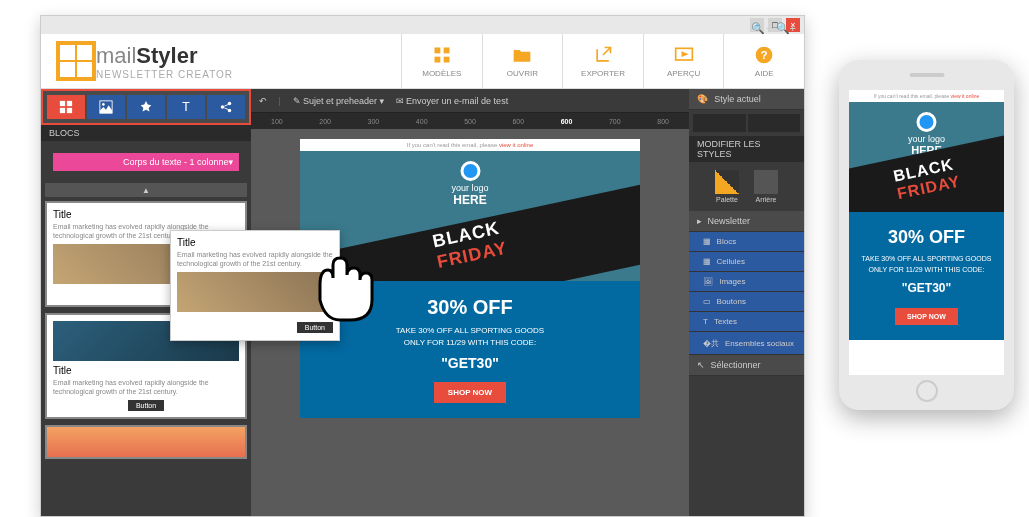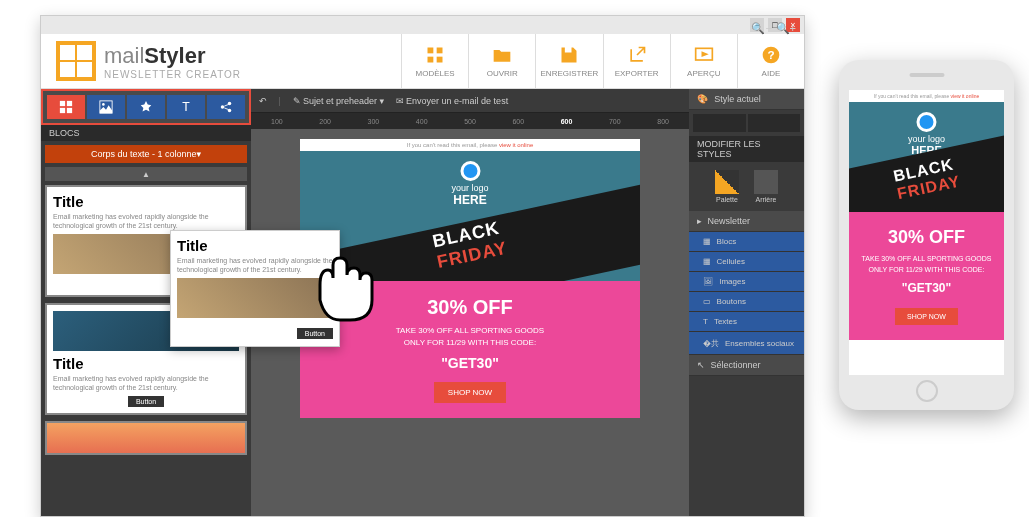--- a/index.html
+++ b/index.html
@@ -2,66 +2,66 @@
 <html><head>
 <meta charset="utf-8">
 <style>
 *{margin:0;padding:0;box-sizing:border-box;font-family:Arial,sans-serif}
 body{background:#fff;width:1029px;height:517px;position:relative;overflow:hidden}
 .window{position:absolute;left:40px;top:15px;width:765px;height:502px;background:#fff;border:1px solid #ccc;box-shadow:0 5px 15px rgba(0,0,0,.2)}
 .titlebar{height:18px;background:#e8e8e8;display:flex;justify-content:flex-end;align-items:center;padding-right:4px;gap:4px}
 .winbtn{width:14px;height:14px;background:#d4d4d4;font-size:9px;display:flex;align-items:center;justify-content:center;cursor:pointer}
 .winbtn.close{background:#e74c3c;color:#fff}
 .header{height:55px;display:flex;border-bottom:1px solid #ddd}
-.logo{width:360px;display:flex;align-items:center;padding-left:15px;gap:8px}
+.logo{width:360px;display:flex;align-items:center;padding-left:15px;}
 .logo-icon{width:40px;height:40px;background:#f5a623;display:grid;grid-template:1fr 1fr/1fr 1fr;gap:2px;padding:4px}
 .logo-icon span{background:#fff}
 .logo-text{font-size:22px;color:#888}
 .logo-text b{color:#333;font-weight:600}
 .logo-sub{font-size:10px;color:#aaa;letter-spacing:1px}
 .toolbar{flex:1;display:flex}
 .tbtn{flex:1;border-left:1px solid #ddd;display:flex;flex-direction:column;align-items:center;justify-content:center;gap:4px;cursor:pointer;font-size:8px;color:#888}
 .tbtn svg{width:20px;height:20px}
 .workspace{height:calc(100% - 73px);display:flex;background:#3a3a3a}
 .sidebar-left{width:210px;background:#3a3a3a;display:flex;flex-direction:column}
 .panel-title{background:#222;color:#fff;font-size:11px;font-weight:bold;padding:6px 10px}
 .libtabs{display:flex;background:#4a4a4a;padding:4px;gap:2px;border:2px solid #e74c3c}
 .libtab{flex:1;height:24px;background:#2c5aa0;display:flex;align-items:center;justify-content:center;cursor:pointer}
 .libtab.active{background:#e74c3c}
 .libtab svg{width:14px;height:14px;fill:#fff}
 .sublabel{background:#2a2a2a;color:#ccc;font-size:9px;padding:3px 8px}
-.dropdown{margin:4px;background:#c2410c;color:#fff;font-size:9px;padding:4px 6px;display:flex;justify-content:center;align-items:center;cursor:pointer}
+.dropdown{margin:12px;background:#ec4899;color:#fff;font-size:9px;padding:4px 6px;display:flex;justify-content:flex-end;align-items:center;cursor:pointer}
 .collapse{background:#555;height:14px;display:flex;align-items:center;justify-content:center;color:#ccc;font-size:8px;cursor:pointer;margin:0 4px}
 .blocks{flex:1;overflow:hidden;padding:4px}
 .block{background:#fff;margin-bottom:6px;padding:6px;font-size:8px;border:2px solid #888}
-.block-title{font-weight:bold;font-size:15px;margin-bottom:2px}
+.block-title{font-weight:normal;font-size:10px;margin-bottom:2px}
 .block-desc{color:#888;font-size:7px;line-height:1.3;margin-bottom:4px}
 .block-img{height:40px;background:linear-gradient(45deg,#c4a574,#8b7355);margin-bottom:4px}
 .block-img2{height:40px;background:linear-gradient(135deg,#2c5f7c,#1a3a4a);margin-bottom:4px}
 .block-img3{height:30px;background:linear-gradient(180deg,#f4a261,#e76f51)}
 .block-btn{background:#333;color:#fff;font-size:7px;padding:2px 8px;display:inline-block}
 .canvas{flex:1;background:#4a4a4a;display:flex;flex-direction:column}
 .canvas-toolbar{height:24px;background:#3a3a3a;display:flex;align-items:center;padding:0 8px;gap:12px;font-size:9px;color:#ccc;border-bottom:1px solid #222}
 .canvas-toolbar .sep{color:#666}
 .ruler{height:16px;background:#2a2a2a;position:relative;font-size:7px;color:#888}
 .ruler-marks{position:absolute;inset:0;display:flex;justify-content:space-between;padding:0 20px;align-items:center}
 .canvas-area{flex:1;background:#5a5a5a;padding:10px 20px;overflow:hidden;position:relative}
 .email{background:#fff;width:100%;max-width:340px;margin:0 auto}
 .email-bar{background:#fff;font-size:6px;color:#999;text-align:center;padding:3px}
 .email-bar a{color:#e74c3c}
 .email-hero{height:130px;background:#3a7a8c;position:relative;overflow:hidden}
 .email-logo{position:absolute;top:10px;left:50%;transform:translateX(-50%);color:#fff;font-size:9px;text-align:center}
 .email-logo-circle{width:20px;height:20px;background:#2196f3;border-radius:50%;margin:0 auto 2px;border:3px solid #fff}
 .diag{position:absolute;bottom:-20px;left:-20px;right:-20px;height:80px;background:#1a1a1a;transform:skewY(-12deg)}
 .bf-text{position:absolute;bottom:15px;left:50%;transform:translateX(-50%) rotate(-12deg);color:#e74c3c;font-size:18px;font-weight:900;letter-spacing:1px}
-.email-body{background:#ec4899;color:#fff;text-align:center;padding:15px 10px}
+.email-body{background:#0369a1;color:#fff;text-align:center;padding:15px 10px}
 .big{font-size:20px;font-weight:900;margin-bottom:6px}
 .small{font-size:8px;line-height:1.5;margin-bottom:6px}
 .code{font-size:14px;font-weight:900;margin-bottom:10px}
-.shopbtn{background:#e74c3c;color:#fff;font-size:8px;font-weight:normal;padding:6px 14px;display:inline-block}
+.shopbtn{background:#e74c3c;color:#fff;font-size:8px;font-weight:bold;padding:6px 14px;display:inline-block}
 .sidebar-right{width:115px;background:#3a3a3a;font-size:9px;color:#ccc}
 .sr-head{background:#222;padding:5px 8px;font-weight:bold;color:#fff;font-size:10px}
 .sr-row{padding:5px 8px;display:flex;align-items:center;gap:6px;background:#4a4a4a;border-bottom:1px solid #333;cursor:pointer}
 .sr-row.sub{background:#2c5aa0;padding-left:14px;font-size:8px}
 .sr-btns{display:flex;padding:4px;gap:2px}
 .sr-btn{flex:1;height:18px;background:#2a2a2a;cursor:pointer}
 .sr-palette{padding:8px;display:flex;gap:15px;justify-content:center}
 .palette-item{text-align:center;font-size:7px}
 .palette-sq{width:24px;height:24px;margin-bottom:2px}
 .zoom{position:absolute;top:0;right:8px;display:flex;gap:4px;align-items:center;height:24px}
@@ -114,26 +114,20 @@
           </svg>
           <span>MODÈLES</span>
         </div>
       <div class="tbtn">
           <svg viewBox="0 0 24 24" fill="#f5a623">
             <path d="M2 6h7l2 2h11v12H2z"></path>
           </svg>
           <span>OUVRIR</span>
         </div>
       <div class="tbtn">
-          <svg viewBox="0 0 24 24" fill="#f5a623">
-            <path d="M3 3h14l4 4v14H3zM7 3v6h8V3M7 14h10v7H7z"></path>
-          </svg>
-          <span>ENREGISTRER</span>
-        </div>
-      <div class="tbtn">
           <svg viewBox="0 0 24 24" fill="none" stroke="#f5a623" stroke-width="2">
             <path d="M14 3h7v7M21 3l-9 9M5 5v14h14"></path>
           </svg>
           <span>EXPORTER</span>
         </div>
       <div class="tbtn">
           <svg viewBox="0 0 24 24" fill="none" stroke="#f5a623" stroke-width="2">
             <rect x="2" y="4" width="20" height="14"></rect>
             <path d="M10 9l5 2-5 2z" fill="#f5a623"></path>
           </svg>

